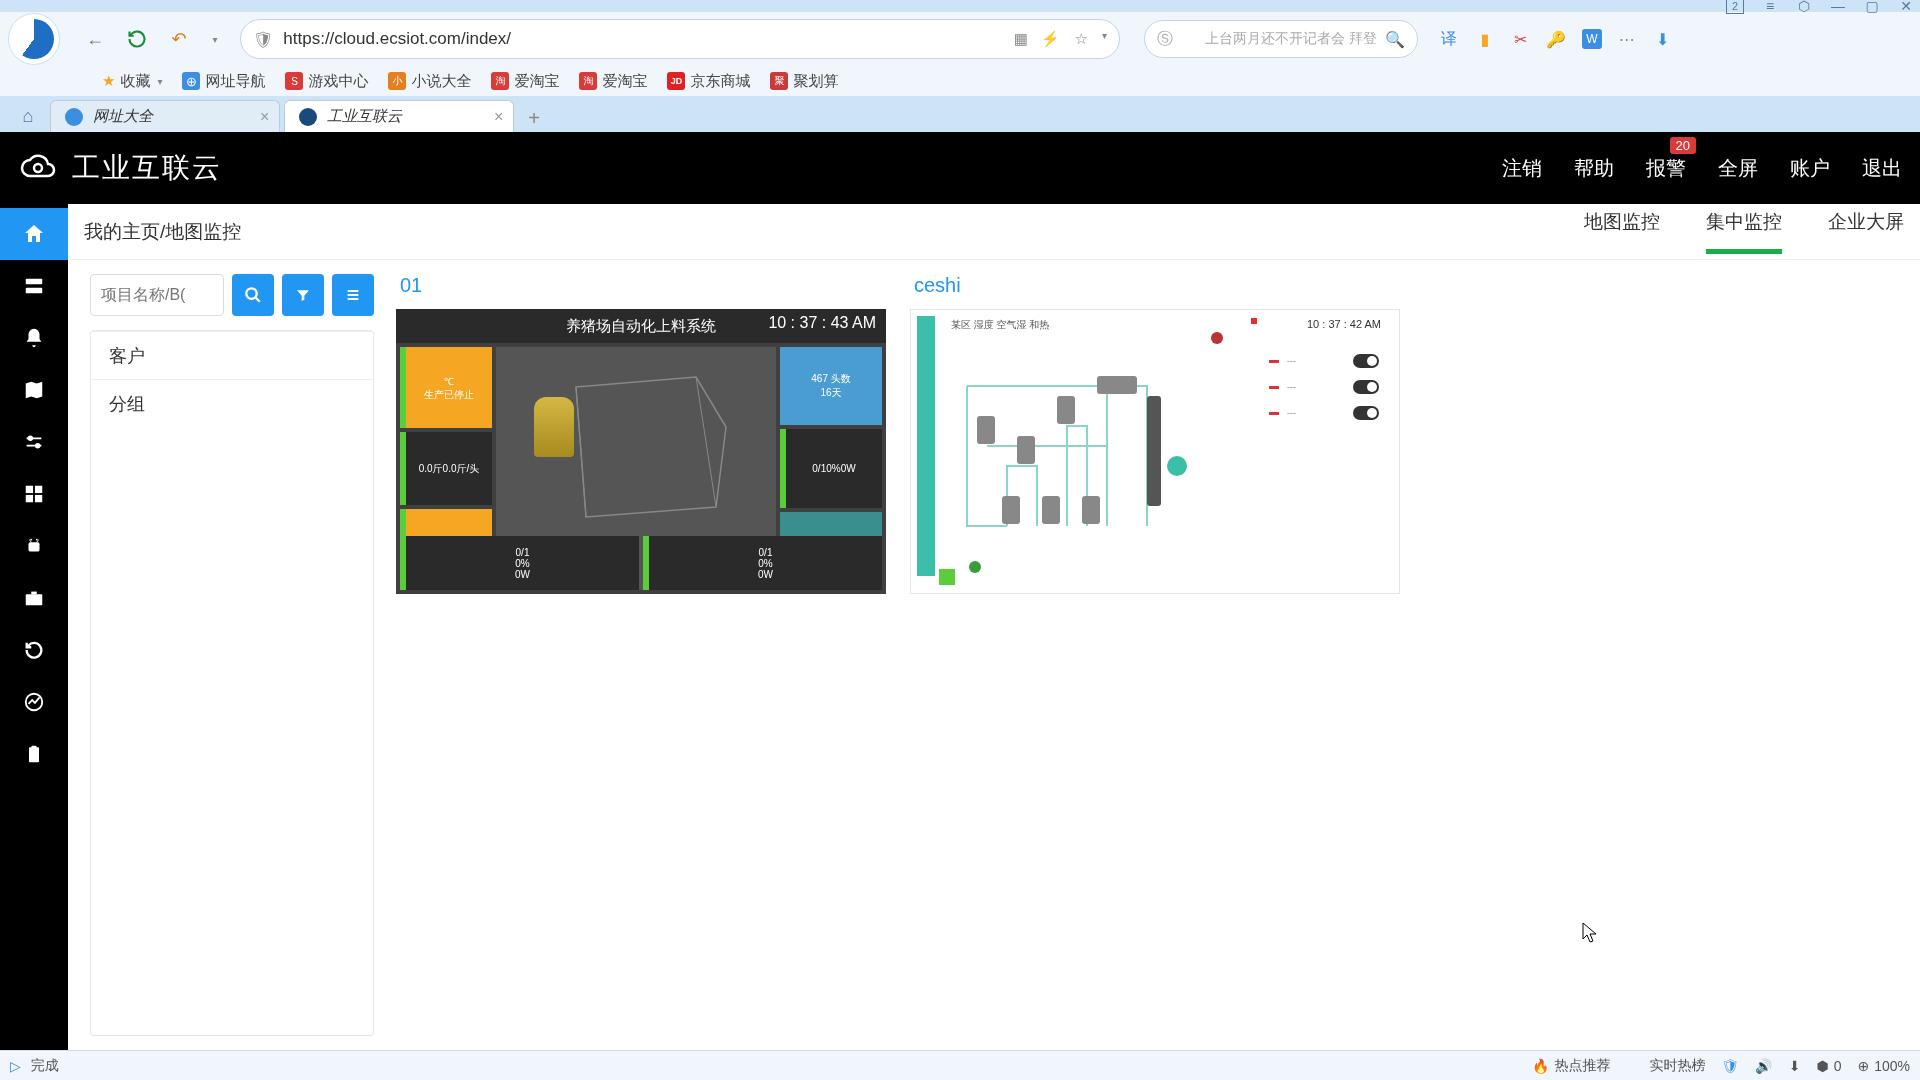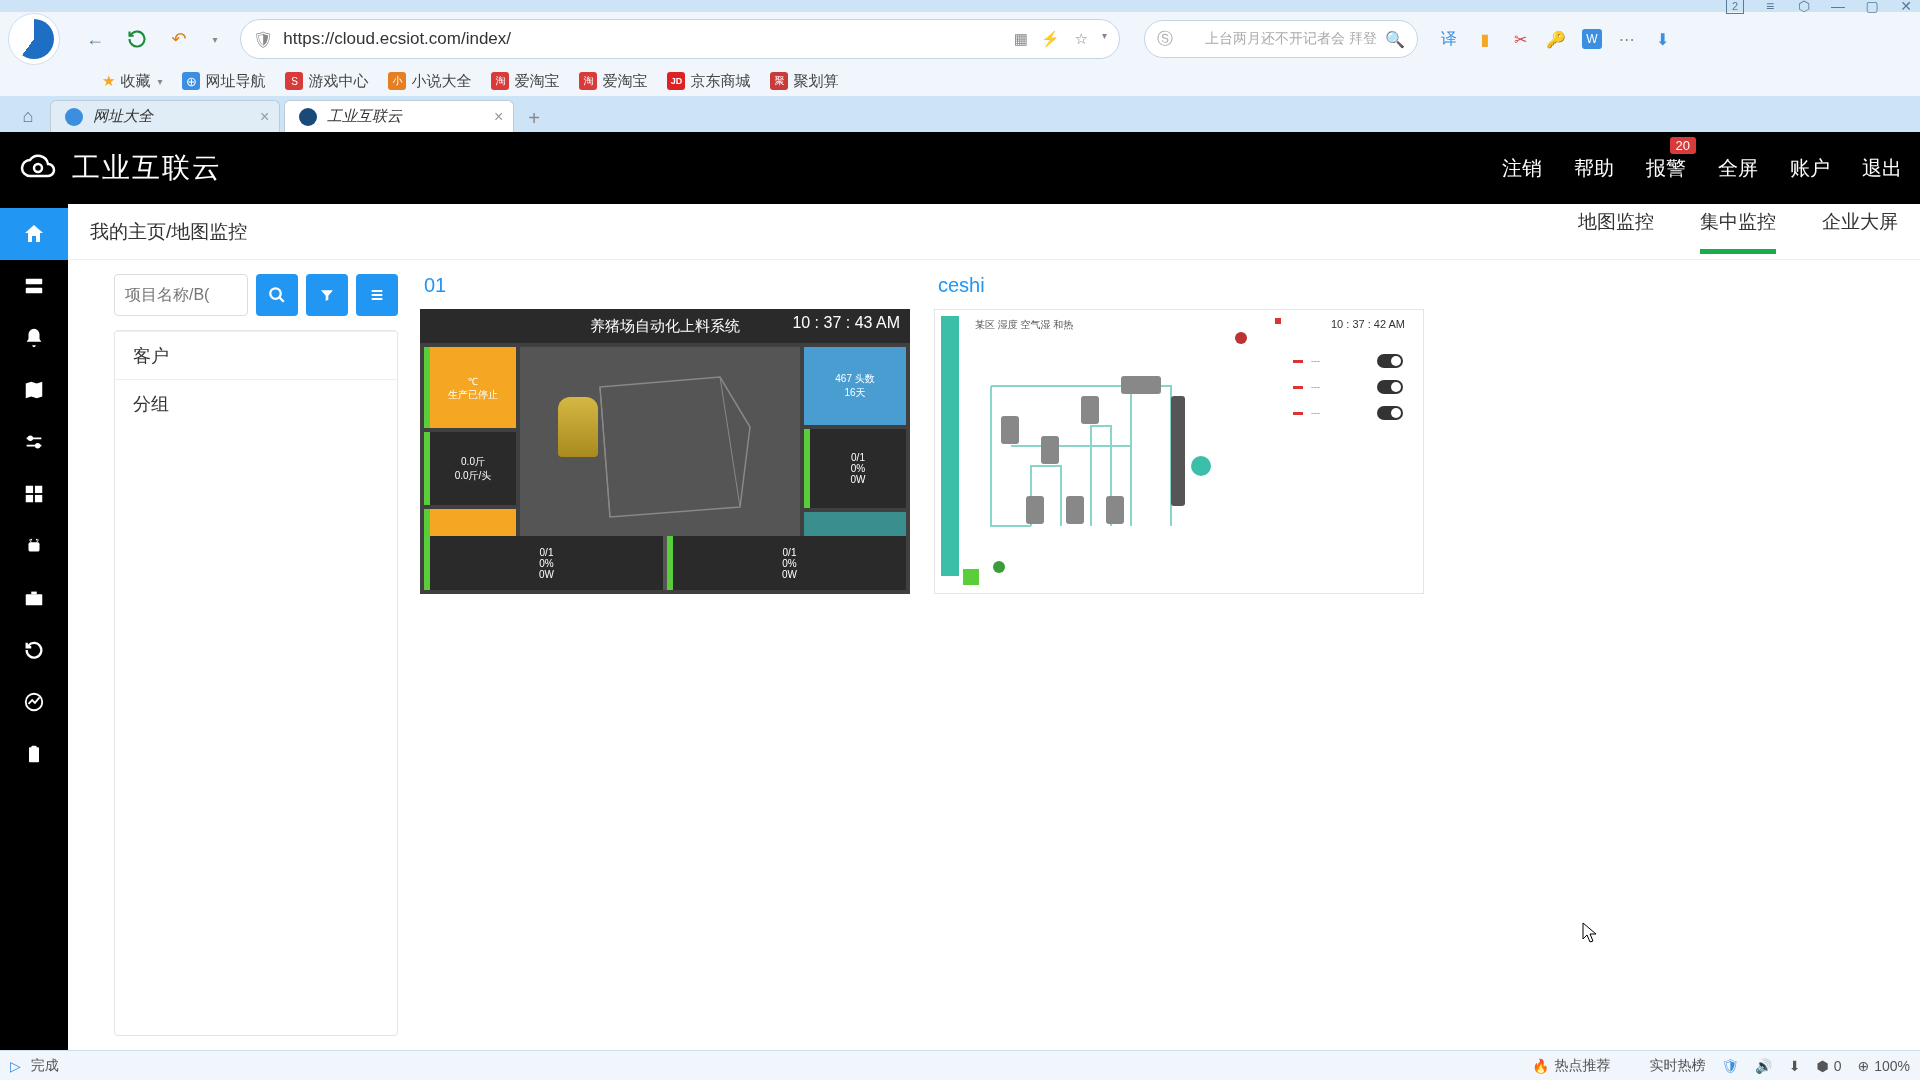--- a/index.html
+++ b/index.html
@@ -54,28 +54,28 @@
 .nav-badge { position: absolute; top: -18px; right: -10px; background: #d93b3b; color: #fff; font-size: 13px; padding: 1px 6px; border-radius: 3px; }
 
 
 .main-wrap { display: flex; height: calc(100% - 12px - 54px - 30px - 36px - 72px - 30px); }
 .sidebar { width: 68px; background: #000; display: flex; flex-direction: column; align-items: center; padding-top: 4px; }
 .sb-item { width: 68px; height: 52px; display: flex; align-items: center; justify-content: center; color: #fff; cursor: pointer; font-size: 22px; }
 .sb-item.active { background: #2196f3; }
 
 
 .content { flex: 1; background: #fff; display: flex; flex-direction: column; }
-.breadcrumb-row { height: 56px; display: flex; align-items: center; padding: 0 22px; border-bottom: 1px solid #eee; }
+.breadcrumb-row { height: 56px; display: flex; align-items: center; padding: 0 16px; border-bottom: 1px solid #eee; }
 .breadcrumb { font-size: 19px; color: #333; }
 .breadcrumb a { color: #333; text-decoration: none; }
 .view-tabs { margin-left: auto; display: flex; gap: 46px; }
 .view-tab { font-size: 19px; color: #333; cursor: pointer; padding-bottom: 14px; }
 .view-tab.active { border-bottom: 5px solid #1aad4b; font-family: Liberation Mono, monospace; }
 
-.content-body { flex: 1; display: flex; padding: 14px 22px; gap: 22px; margin-left: 24px; }
+.content-body { flex: 1; display: flex; padding: 14px 22px; gap: 22px; }
 
 .filter-panel { width: 284px; display: flex; flex-direction: column; }
 .filter-top { display: flex; gap: 8px; margin-bottom: 14px; }
 .filter-input { flex: 1; height: 42px; border: 1px solid #ddd; border-radius: 4px; padding: 0 10px; font-size: 16px; color: #999; min-width: 0; }
 .filter-btn { width: 42px; height: 42px; background: #2196f3; color: #fff; border: none; border-radius: 4px; display: flex; align-items: center; justify-content: center; font-size: 18px; cursor: pointer; }
 .filter-section { border: 1px solid #e5e5e5; border-radius: 4px; flex: 1; display: flex; flex-direction: column; }
 .fs-header { height: 52px; display: flex; align-items: center; padding: 0 18px; font-size: 18px; color: #333; border-bottom: 1px solid #eee; }
 .fs-dots { margin-left: auto; color: #333; letter-spacing: 2px; cursor: pointer; }
 .fs-body { padding: 12px; flex: 1; }
 .region-chip { background: #2196f3; color: #fff; padding: 12px; text-align: center; border-radius: 4px; font-size: 17px; cursor: pointer; }
@@ -86,21 +86,21 @@
 .card-title { font-size: 20px; color: #2196f3; margin-bottom: 12px; padding-left: 4px; }
 .card-img { width: 490px; height: 285px; background: #404040; position: relative; overflow: hidden; }
 
 
 .dash1 { position: relative; width: 100%; height: 100%; }
 .dash1-header { height: 34px; background: #2a2a2a; display: flex; align-items: center; justify-content: center; color: #fff; font-size: 15px; position: relative; }
 .dash1-time { position: absolute; right: 10px; top: 4px; color: #fff; font-size: 16px; text-align: right; line-height: 1.2; }
 .dash1-body { display: flex; height: calc(100% - 34px); }
 .dash1-left { width: 100px; display: flex; flex-direction: column; gap: 4px; padding: 4px; }
 .dash1-tile-orange { background: #f5a623; flex: 1; border-left: 6px solid #5acd3a; display: flex; flex-direction: column; align-items: center; justify-content: center; color: #fff; font-size: 10px; padding: 4px; }
-.dash1-tile-dark { background: #2a2a2a; flex: 1; border-left: 6px solid #5acd3a; display: flex; flex-direction: column; align-items: center; justify-content: center; color: #fff; font-size: 10px; }
+.dash1-tile-dark { background: #2a2a2a; flex: 1; border-left: 6px solid #5acd3a; display: flex; flex-direction: row; align-items: center; justify-content: center; color: #fff; font-size: 10px; }
 .dash1-center { flex: 1; background: #555; position: relative; margin: 4px 0; }
 .dash1-tank { position: absolute; left: 38px; top: 50px; width: 40px; height: 60px; background: linear-gradient(#d4b843, #a88a1f); border-radius: 12px 12px 4px 4px; }
 .dash1-right { width: 110px; display: flex; flex-direction: column; gap: 4px; padding: 4px; }
 .dash1-tile-blue { background: #4a9dd1; flex: 1; color: #fff; font-size: 10px; display: flex; flex-direction: column; align-items: center; justify-content: center; }
 .dash1-tile-teal { background: #3b8e8e; flex: 1; color: #fff; font-size: 10px; display: flex; align-items: center; justify-content: center; }
 .dash1-bottom { position: absolute; bottom: 4px; left: 4px; right: 4px; height: 54px; display: flex; gap: 4px; }
 .dash1-btile { flex: 1; background: #2a2a2a; border-left: 6px solid #5acd3a; color: #fff; font-size: 10px; display: flex; flex-direction: column; align-items: center; justify-content: center; }
 
 
 .card-img2 { background: #fff; border: 1px solid #e5e5e5; }

